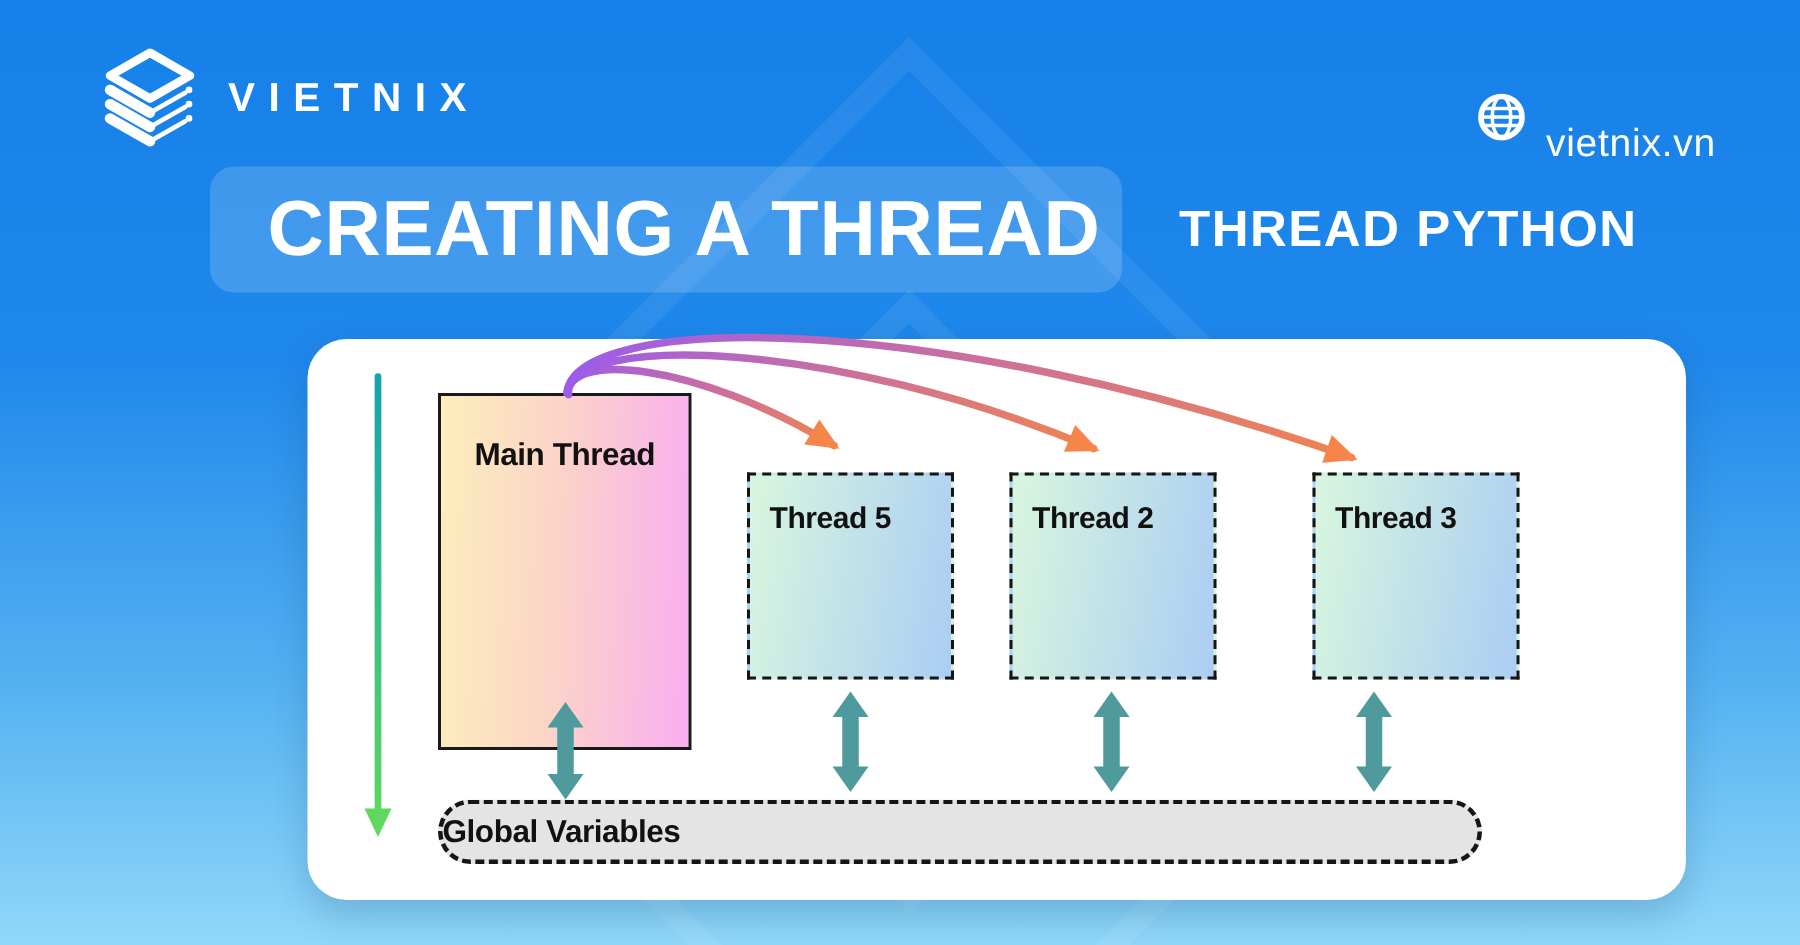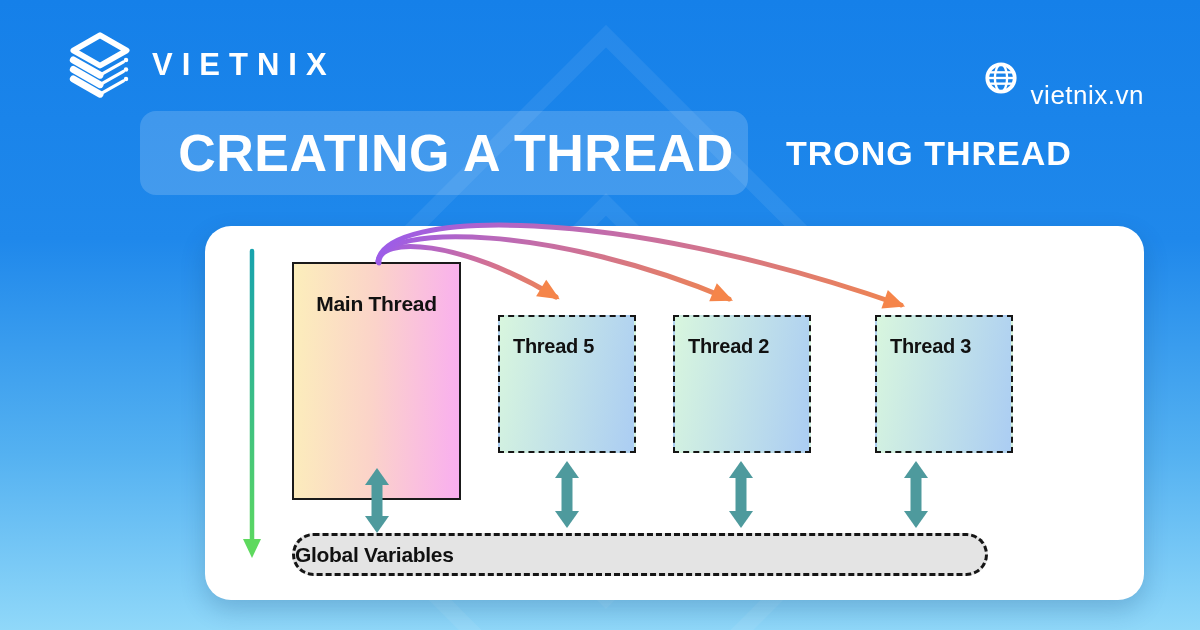--- a/index.html
+++ b/index.html
@@ -9,42 +9,41 @@
     background:linear-gradient(180deg,#1580e9 0%,#1f88eb 38%,#54b1f1 72%,#90d8f9 100%);
   }
   
   .bg-diamond{position:absolute;border:16px solid rgba(255,255,255,0.07);transform:rotate(45deg);}
   .bg-diamond.d1{width:500px;height:500px;left:340px;top:135px;}
   .bg-diamond.d2{width:262px;height:262px;left:459px;top:254px;}
 
   
   .logo{position:absolute;left:62px;top:32px;display:flex;align-items:center;gap:14px;}
   .logo svg{display:block;}
-  .brand-name{color:#fff;font-weight:bold;font-size:31px;letter-spacing:9px;}
+  .brand-name{color:#fff;font-weight:bold;font-size:27px;letter-spacing:9px;}
   .site{position:absolute;right:56px;top:44px;display:flex;align-items:center;gap:13px;}
   .site-label{color:#fff;font-size:26px;letter-spacing:0.5px;margin-top:36px;}
 
   
   .title-badge{
     position:absolute;left:140px;top:111px;width:608px;height:84px;
     background:rgba(255,255,255,0.17);border-radius:16px;
     display:flex;align-items:center;justify-content:center;
   }
   .title-text{color:#fff;font-weight:bold;font-size:52px;letter-spacing:0.5px;white-space:nowrap;margin-left:24px;}
   .subtitle{
     position:absolute;left:786px;top:111px;height:84px;display:flex;align-items:center;
     color:#fff;font-weight:bold;font-size:34px;letter-spacing:1px;white-space:nowrap;
   }
 
   
   .card{
     position:absolute;left:205px;top:226px;width:919px;height:374px;
     background:#ffffff;border-radius:26px;
     box-shadow:0 10px 24px rgba(13,60,110,0.22);
-    padding-left:20px;
   }
   .main-box{
     position:absolute;left:87px;top:36px;width:169px;height:238px;box-sizing:border-box;
     border:2px solid #1a1a1a;
     background:linear-gradient(92deg,#fceebb 0%,#fbd3c9 48%,#f9aef0 100%);
     display:flex;justify-content:center;padding-top:28px;
     font-weight:bold;font-size:21px;color:#111;letter-spacing:-0.3px;
   }
   .thread-box{
     position:absolute;top:89px;width:138px;height:138px;box-sizing:border-box;
@@ -95,21 +94,21 @@
       <line x1="6" y1="12" x2="30" y2="12" stroke="#ffffff" stroke-width="2.5"></line>
       <line x1="4.5" y1="18" x2="31.5" y2="18" stroke="#ffffff" stroke-width="2.5"></line>
       <line x1="6" y1="24" x2="30" y2="24" stroke="#ffffff" stroke-width="2.5"></line>
     </svg>
     <span class="site-label">vietnix.vn</span>
   </div>
 
   <div class="title-badge">
     <span class="title-text">CREATING A THREAD</span>
   </div>
-  <span class="subtitle">TRONG THREAD</span>
+  <span class="subtitle">THREAD PYTHON</span>
 
   <div class="card">
     <div class="main-box">
       <span>Main Thread</span>
     </div>
     <div class="thread-box t1">
       <span>Thread 5</span>
     </div>
     <div class="thread-box t2">
       <span>Thread 2</span>

